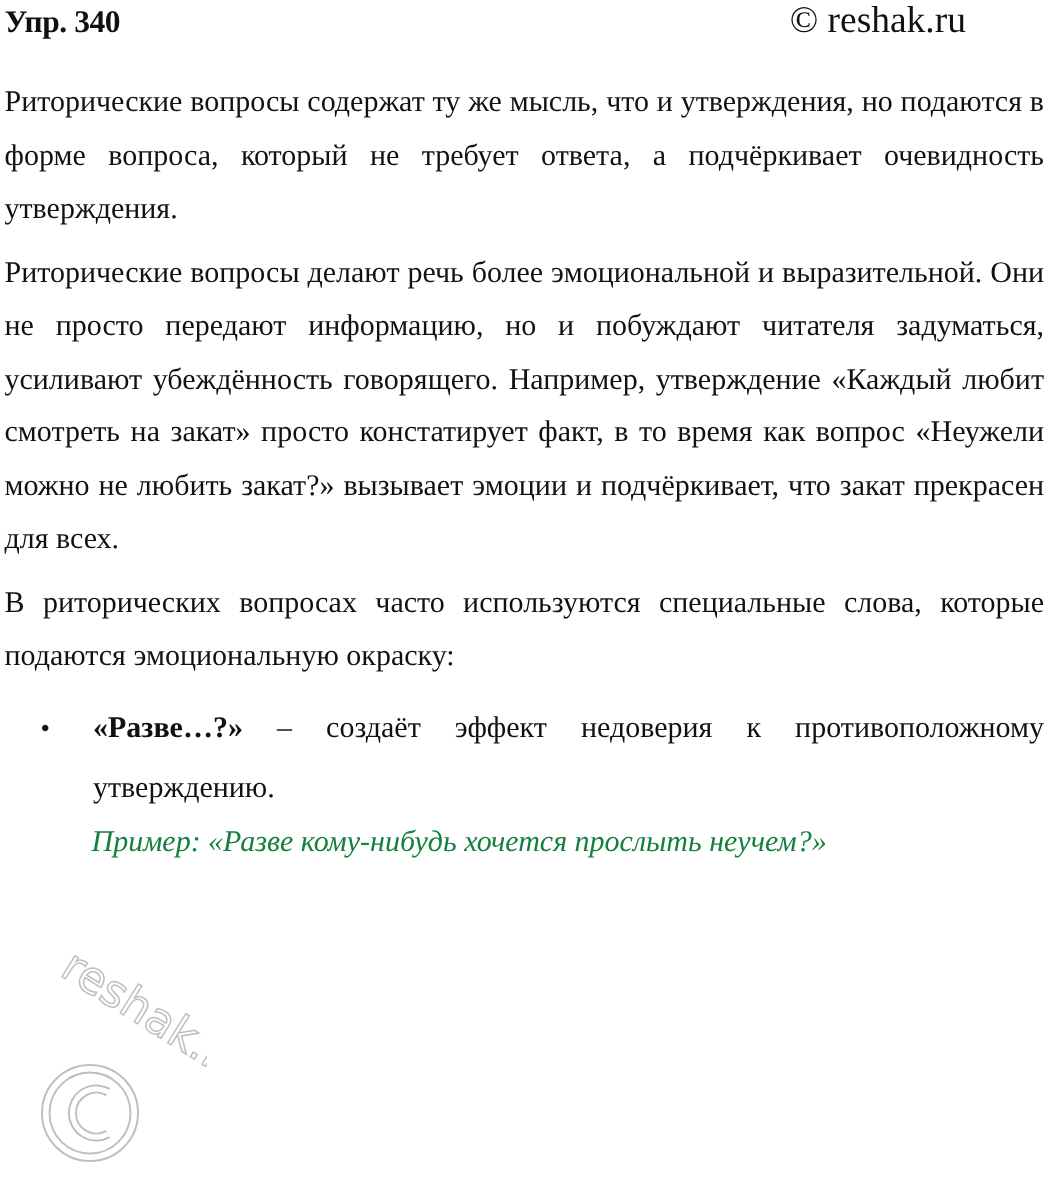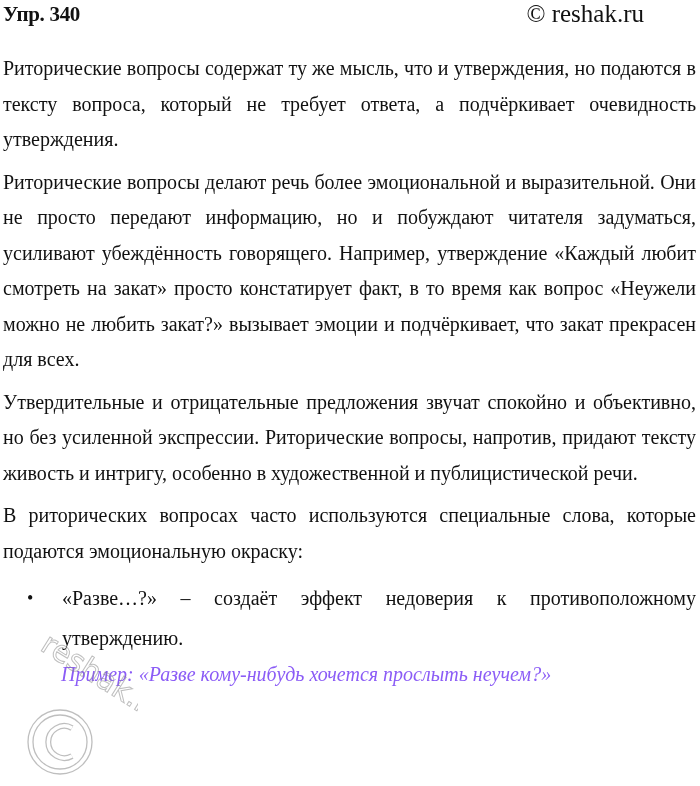--- a/index.html
+++ b/index.html
@@ -62,27 +62,27 @@
       text-align: justify;
       margin: 9px 0 0 0;
       line-height: 40px;
     }
     .bullet-mark {
       position: absolute;
       left: 24px;
       top: 0;
       font-size: 18px;
     }
-    .bold { font-weight: normal; }
+    .bold { font-weight: bold; }
     .example {
       font-style: italic;
       padding-left: 58px;
       margin-top: 0px;
       line-height: 32px;
-      color: #8b5cf6;
+      color: #15803d;
     }
     .watermark {
       position: absolute;
       left: 18px;
       top: 612px;
       width: 120px;
       height: 180px;
       pointer-events: none;
       opacity: 0.55;
     }
@@ -91,23 +91,22 @@
 <body>
 
 <div class="page">
 
   <div class="header">
     <span class="ex-title">Упр. 340</span>
     <span class="copyright">© reshak.ru</span>
   </div>
 
   <div class="content">
-    <p class="para">Риторические вопросы содержат ту же мысль, что и утверждения, но подаются в тексту вопроса, который не требует ответа, а подчёркивает очевидность утверждения.</p>
+    <p class="para">Риторические вопросы содержат ту же мысль, что и утверждения, но подаются в форме вопроса, который не требует ответа, а подчёркивает очевидность утверждения.</p>
     <p class="para">Риторические вопросы делают речь более эмоциональной и выразительной. Они не просто передают информацию, но и побуждают читателя задуматься, усиливают убеждённость говорящего. Например, утверждение «Каждый любит смотреть на закат» просто констатирует факт, в то время как вопрос «Неужели можно не любить закат?» вызывает эмоции и подчёркивает, что закат прекрасен для всех.</p>
-    <p class="para">Утвердительные и отрицательные предложения звучат спокойно и объективно, но без усиленной экспрессии. Риторические вопросы, напротив, придают тексту живость и интригу, особенно в художественной и публицистической речи.</p>
     <p class="para">В риторических вопросах часто используются специальные слова, которые подаются эмоциональную окраску:</p>
 
     <div class="bullet-item">
       <span class="bullet-mark">•</span>
       <span class="bold">«Разве…?»</span><span> – создаёт эффект недоверия к противоположному утверждению.</span>
     </div>
     <div class="example">Пример: «Разве кому-нибудь хочется прослыть неучем?»</div>
   </div>
 
   <svg class="watermark" viewBox="0 0 120 180" xmlns="http://www.w3.org/2000/svg">

